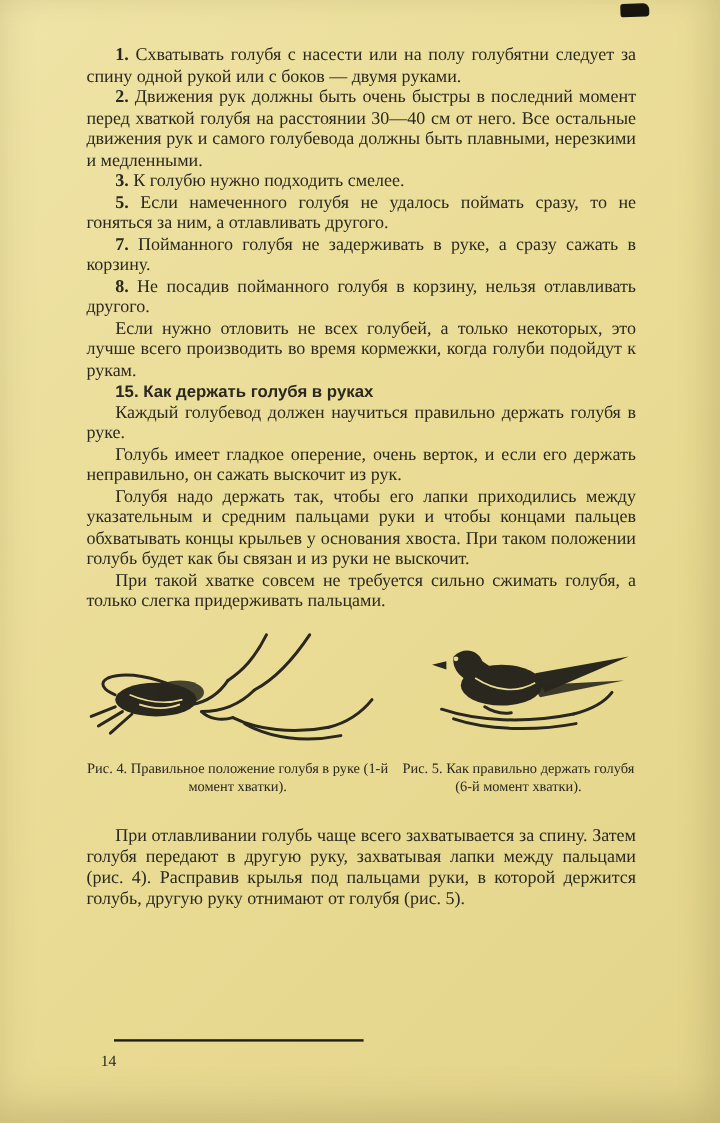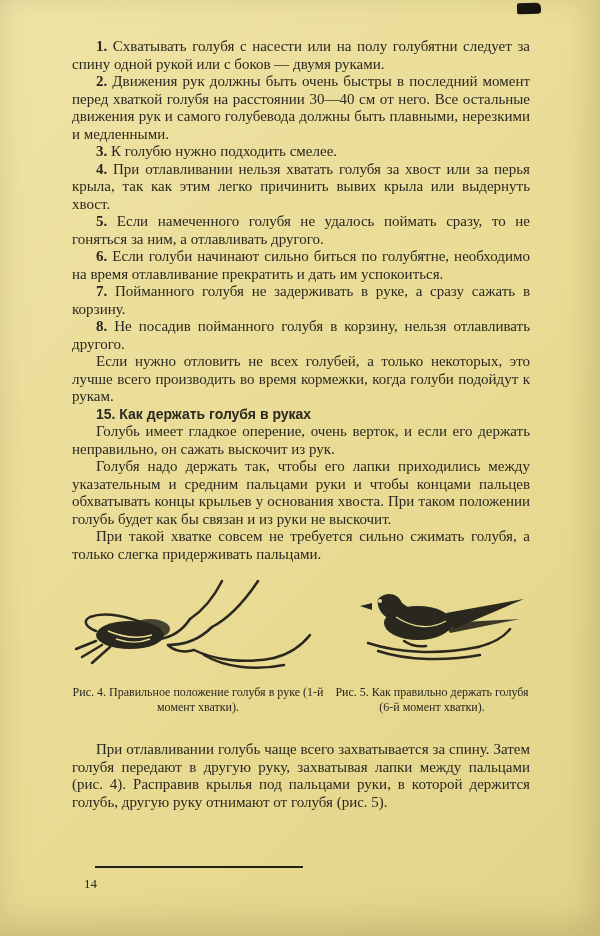--- a/index.html
+++ b/index.html
@@ -57,30 +57,29 @@
 
 <div class="page">
 
   <div class="scan-mark"></div>
 
   <div class="content">
 
     <p class="para"><span class="num">1.</span> <span>Схватывать голубя с насести или на полу голубятни следует за спину одной рукой или с боков — двумя руками.</span></p>
     <p class="para"><span class="num">2.</span> <span>Движения рук должны быть очень быстры в последний момент перед хваткой голубя на расстоянии 30—40 см от него. Все остальные движения рук и самого голубевода должны быть плавными, нерезкими и медленными.</span></p>
     <p class="para"><span class="num">3.</span> <span>К голубю нужно подходить смелее.</span></p>
-    <p class="para"><span class="num">4.</span> <span>При отлавливании нельзя хватать голубя за хвост или за перья крыла, так как этим легко причинить вывих крыла или выдернуть хвост.</span></p>
     <p class="para"><span class="num">5.</span> <span>Если намеченного голубя не удалось поймать сразу, то не гоняться за ним, а отлавливать другого.</span></p>
-    <p class="para"><span class="num">6.</span> <span>Если голуби начинают сильно биться по голубятне, необходимо на время отлавливание прекратить и дать им успокоиться.</span></p>
     <p class="para"><span class="num">7.</span> <span>Пойманного голубя не задерживать в руке, а сразу сажать в корзину.</span></p>
     <p class="para"><span class="num">8.</span> <span>Не посадив пойманного голубя в корзину, нельзя отлавливать другого.</span></p>
 
     <p class="para">Если нужно отловить не всех голубей, а только некоторых, это лучше всего производить во время кормежки, когда голуби подойдут к рукам.</p>
 
     <p class="para section-heading">15. Как держать голубя в руках</p>
 
+    <p class="para">Каждый голубевод должен научиться правильно держать голубя в руке.</p>
     <p class="para">Голубь имеет гладкое оперение, очень верток, и если его держать неправильно, он сажать выскочит из рук.</p>
     <p class="para">Голубя надо держать так, чтобы его лапки приходились между указательным и средним пальцами руки и чтобы концами пальцев обхватывать концы крыльев у основания хвоста. При таком положении голубь будет как бы связан и из руки не выскочит.</p>
     <p class="para">При такой хватке совсем не требуется сильно сжимать голубя, а только слегка придерживать пальцами.</p>
 
     <div class="figures">
 
       <div class="figure">
         <svg class="art" viewBox="0 0 252 96" aria-hidden="true">
           <ellipse cx="58" cy="56" rx="34" ry="14" fill="#29271e"></ellipse>
           <ellipse cx="78" cy="50" rx="20" ry="10" fill="#29271e" opacity="0.85"></ellipse>

